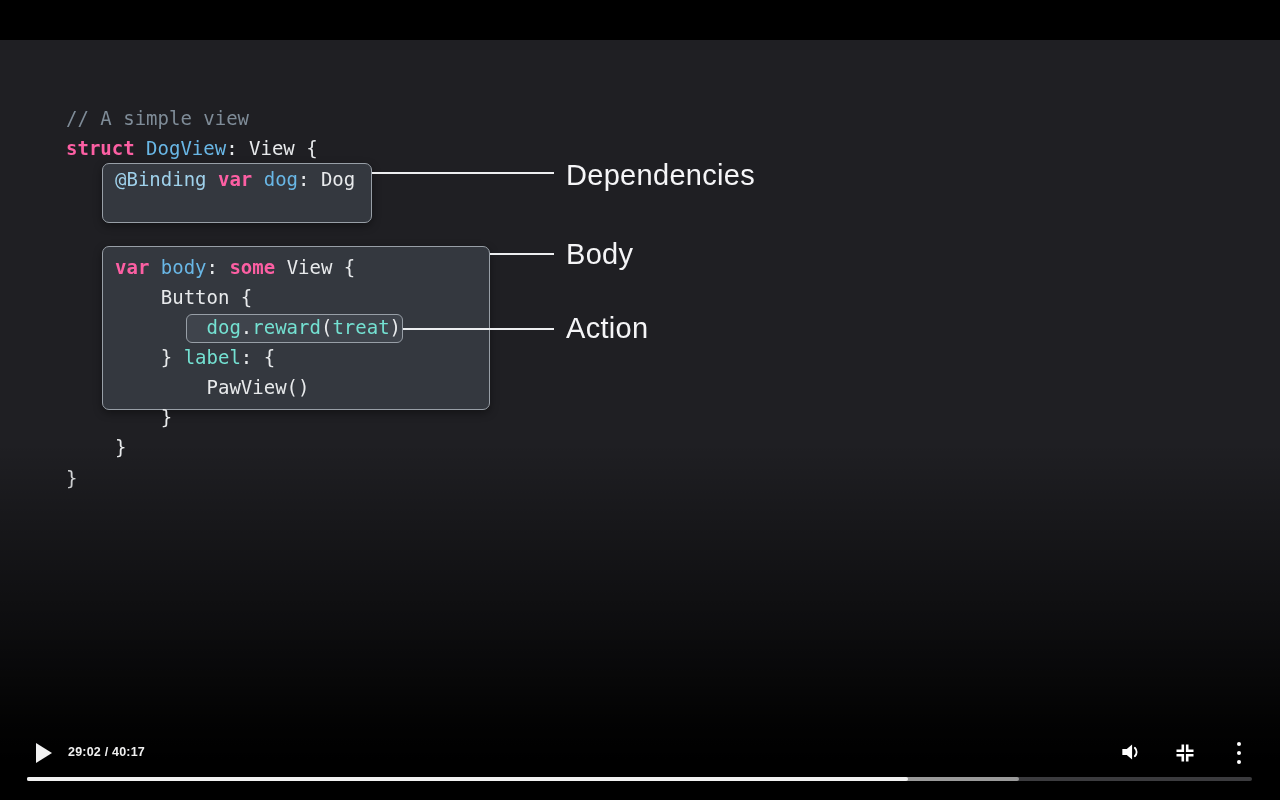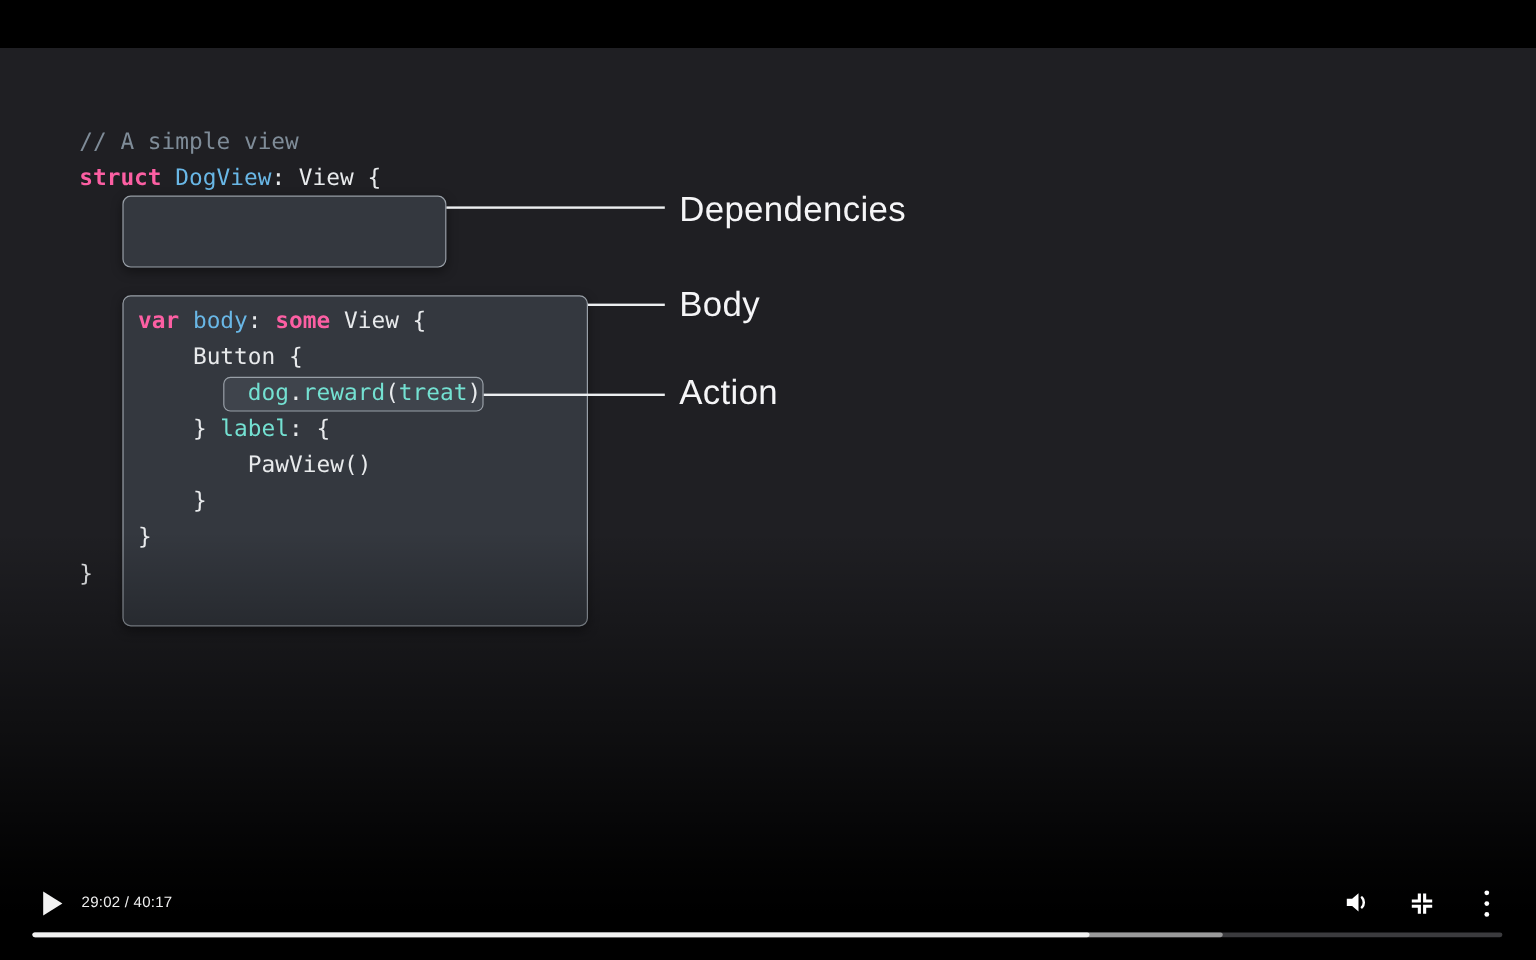--- a/index.html
+++ b/index.html
@@ -22,21 +22,21 @@
   .codebox{position:absolute;background:var(--box-bg,#34383f);border:1.5px solid var(--box-border,#989fa7);
     border-radius:7px;box-sizing:border-box;box-shadow:0 3px 9px rgba(0,0,0,0.38);}
   .codebox .code{position:relative;z-index:2;margin:0;}
   .innerbox{position:absolute;background:var(--inner-box-bg,#3f444c);border:1.5px solid var(--box-border,#989fa7);
     border-radius:6px;box-sizing:border-box;z-index:1;}
   
   .ann-line{position:absolute;height:2px;background:#eceef0;}
   .ann-label{position:absolute;color:#f5f5f7;font-size:29px;font-weight:500;letter-spacing:0.3px;line-height:34px;}
   
   .controls{position:absolute;left:0;top:0;width:1280px;height:800px;pointer-events:none;}
-  .controls > *{pointer-events:auto;}
+  .controls > *{pointer-events:auto;font-weight:bold;}
   .play-btn{position:absolute;left:36px;top:743px;width:0;height:0;
     border-left:16px solid #f2f2f2;border-top:10px solid transparent;border-bottom:10px solid transparent;cursor:pointer;}
   .time{position:absolute;left:68px;top:745px;color:#f0f0f0;font-size:12.5px;letter-spacing:0.2px;}
   .icon-btn{position:absolute;cursor:pointer;display:flex;align-items:center;justify-content:center;}
   .menu-dots{display:flex;flex-direction:column;gap:4.5px;}
   .menu-dots i{width:4.5px;height:4.5px;border-radius:50%;background:#fff;}
   .progress{position:absolute;left:27px;top:777px;width:1225px;height:4px;background:#3b3b3e;border-radius:2px;cursor:pointer;}
   .progress .buffered{position:absolute;left:0;top:0;height:4px;background:#9a9a9a;border-radius:2px;}
   .progress .played{position:absolute;left:0;top:0;height:4px;background:#f1f1f1;border-radius:2px;}
 </style>
@@ -45,24 +45,24 @@
 
 <div id="stage">
 
   <div class="slide">
 
     <div class="code comment abs" style="left:66px;top:63px;">// A simple view</div>
 
     <div class="code abs" style="left:66px;top:93px;"><div class="code-line"><span class="tok-kw">struct </span><span class="tok-blue">DogView</span><span class="tok-plain">: View {</span></div></div>
 
     <div class="codebox" style="left:102px;top:123px;width:270px;height:60px;">
-      <div class="code" style="padding:0 0 0 12px;"></div>
+      <div class="code" style="padding:0 0 0 12px;"><div class="code-line"><span class="tok-attr">@Binding </span><span class="tok-kw">var </span><span class="tok-blue">dog</span><span class="tok-plain">: Dog</span></div></div>
     </div>
 
-    <div class="codebox" style="left:102px;top:206px;width:388px;height:276px;">
+    <div class="codebox" style="left:102px;top:206px;width:388px;height:164px;">
       <div class="innerbox" style="left:83px;top:67px;width:217px;height:29px;"></div>
       <div class="code" style="padding:5px 0 0 12px;"><div class="code-line"><span class="tok-kw">var </span><span class="tok-blue">body</span><span class="tok-plain">: </span><span class="tok-kw">some</span><span class="tok-plain"> View {</span></div><div class="code-line"><span class="tok-plain">    Button {</span></div><div class="code-line"><span class="tok-plain">        </span><span class="tok-teal">dog</span><span class="tok-plain">.</span><span class="tok-teal">reward</span><span class="tok-plain">(</span><span class="tok-teal">treat</span><span class="tok-plain">)</span></div><div class="code-line"><span class="tok-plain">    } </span><span class="tok-teal">label</span><span class="tok-plain">: {</span></div><div class="code-line"><span class="tok-plain">        PawView()</span></div><div class="code-line"><span class="tok-plain">    }</span></div><div class="code-line"><span class="tok-plain">}</span></div></div>
     </div>
 
     <div class="code abs" style="left:66px;top:423px;">}</div>
 
     <div class="ann-line" style="left:372px;top:132px;width:182px;"></div>
     <div class="ann-label" style="left:566px;top:118px;">Dependencies</div>
 
     <div class="ann-line" style="left:490px;top:213px;width:64px;"></div>

